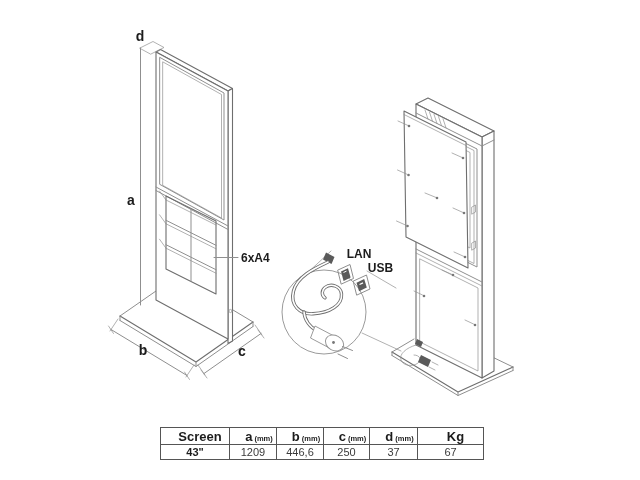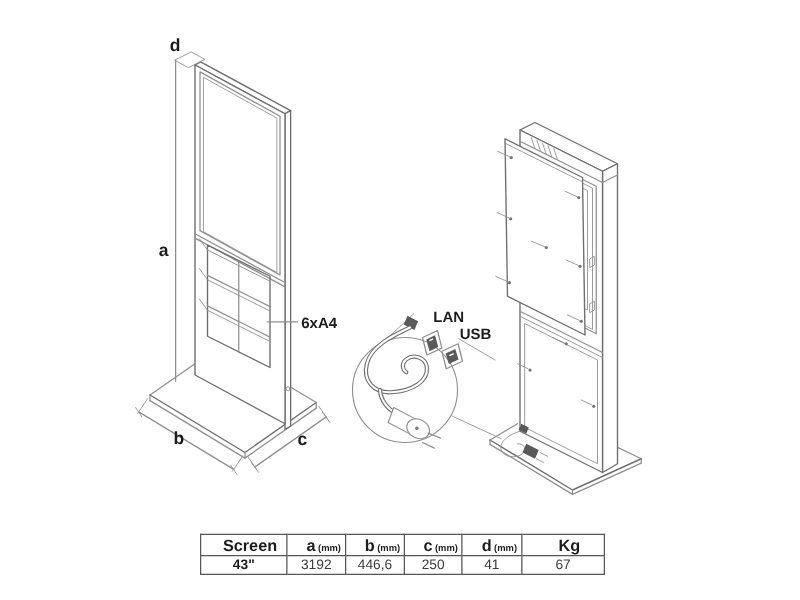--- a/index.html
+++ b/index.html
@@ -211,21 +211,21 @@
         <tr class="hd">
     <td><span>Screen</span><span class="unit"></span></td>
     <td><span>a</span><span class="unit">(mm)</span></td>
     <td><span>b</span><span class="unit">(mm)</span></td>
     <td><span>c</span><span class="unit">(mm)</span></td>
     <td><span>d</span><span class="unit">(mm)</span></td>
     <td><span>Kg</span><span class="unit"></span></td>
   </tr>
   <tr class="vals">
     <td class="b">43"</td>
-    <td>3192</td>
+    <td>1209</td>
     <td>446,6</td>
     <td>250</td>
-    <td>41</td>
+    <td>37</td>
     <td>67</td>
   </tr>
 </tbody>
     </table>
 </div>
 
 </body></html>

